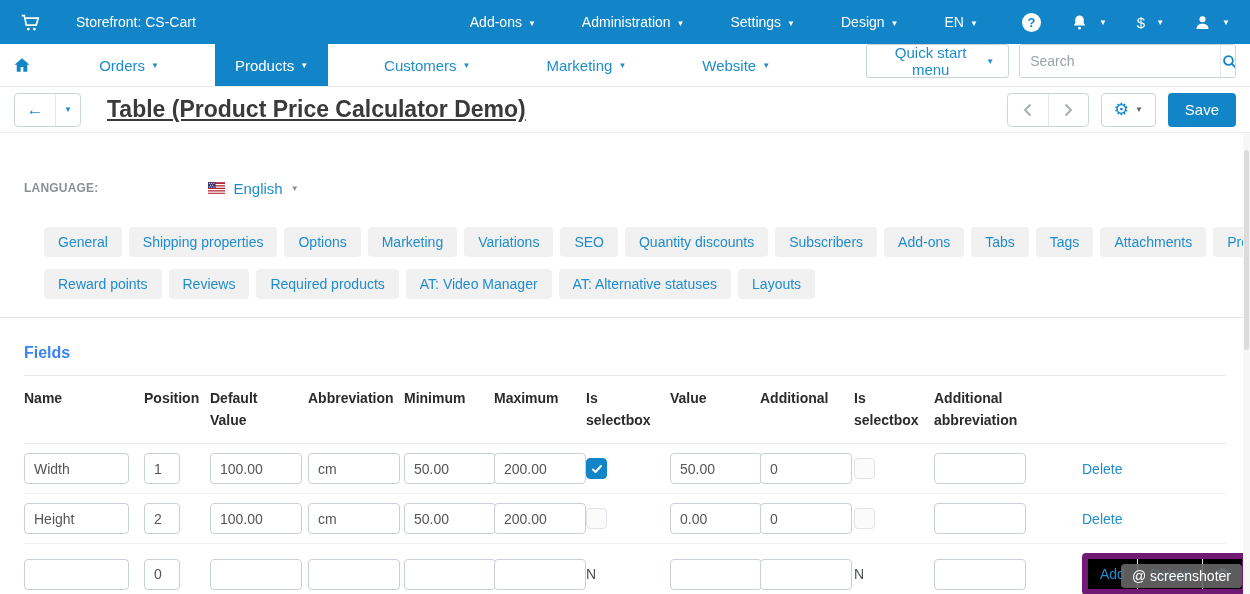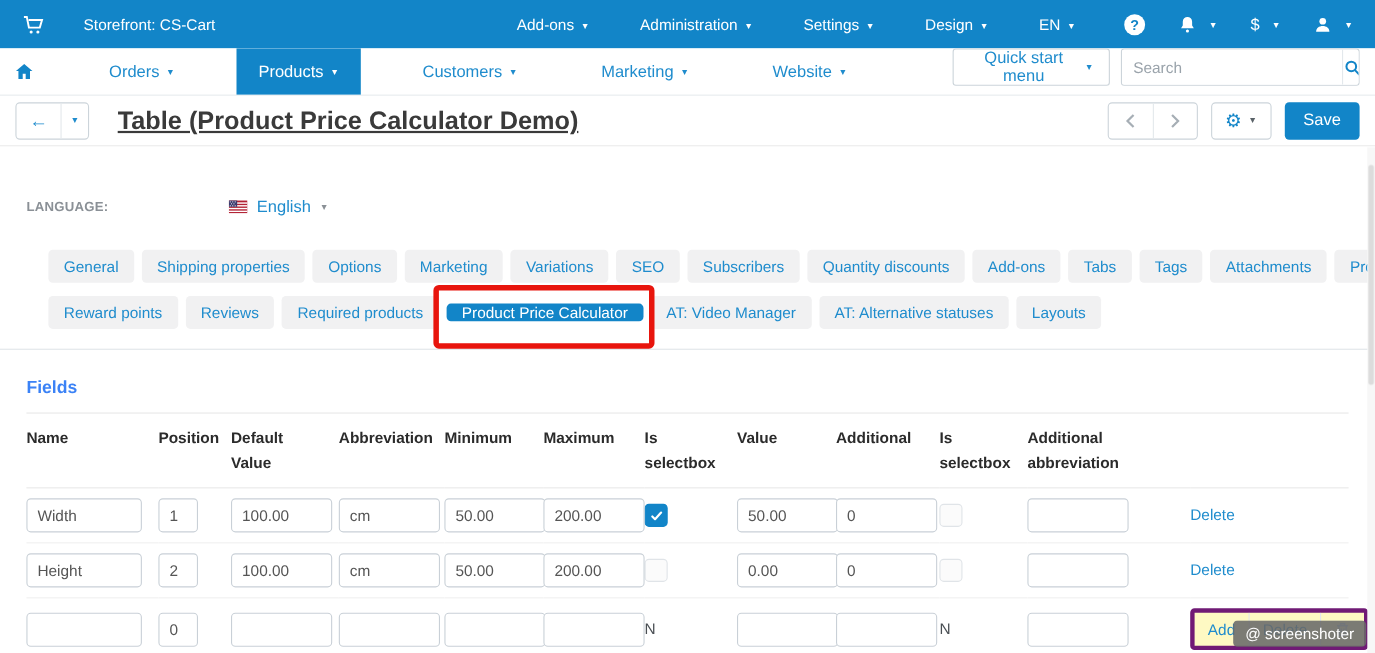--- a/index.html
+++ b/index.html
@@ -84,22 +84,22 @@
   .fields-table tr.last td { border-bottom:none; }
   .hdr-narrow { display:block; max-width:78px; }
   .inp { height:31px; border:1px solid #c9d0d7; border-radius:4px; padding:0 9px;
     font-size:14px; color:#555; font-family:inherit; background:#fff; }
   .w-name { width:105px; } .w-pos { width:36px; } .w-num { width:92px; }
   .checkbox { width:21px; height:21px; border-radius:4px; background:#fbfbfb;
     border:1px solid #e0e4e8; display:flex; align-items:center; justify-content:center; cursor:pointer; }
   .checkbox.checked { background:#1285c8; border-color:#1285c8; }
   .n-flag { font-size:14px; color:#4a4f54; }
   .link { color:#1f8ccd; font-size:14px; text-decoration:none; cursor:pointer; }
-  .btn-group { display:inline-flex; border:4px solid #701a75; border-radius:4px;
-    overflow:hidden; background:#fef9c3; }
+  .btn-group { display:inline-flex; border:6px solid #701a75; border-radius:4px;
+    overflow:hidden; background:#000000; }
   .btn-group > span { padding:7px 12px; display:flex; align-items:center; font-size:14px; cursor:pointer; }
   .btn-group > span + span { border-left:1px solid #e3e8ec; }
 
   .scrollbar-track { position:fixed; top:134px; right:0; bottom:0; width:7px; background:#f7f7f7; }
   .scrollbar-thumb { position:absolute; top:16px; left:1px; width:5px; height:200px;
     background:#dcdcdc; border-radius:3px; }
 
   .watermark { position:fixed; right:8px; bottom:6px; background:rgba(105,105,105,.88);
     color:#fff; font-size:14px; padding:4px 11px; border-radius:4px; z-index:5; }
 </style>
@@ -245,37 +245,33 @@
     </span>
   </div>
 
   <div class="tabs-row r1">
     <span class="tab">General</span>
     <span class="tab">Shipping properties</span>
     <span class="tab">Options</span>
     <span class="tab">Marketing</span>
     <span class="tab">Variations</span>
     <span class="tab">SEO</span>
+    <span class="tab">Quantity discounts</span>
     <span class="tab">Subscribers</span>
-    <span class="tab">Quantity discounts</span>
     <span class="tab">Add-ons</span>
     <span class="tab">Tabs</span>
     <span class="tab">Tags</span>
     <span class="tab">Attachments</span>
     <span class="tab">Product bundles</span>
   </div>
 
   <div class="tabs-row r2">
     <span class="tab">Reward points</span>
     <span class="tab">Reviews</span>
     <span class="tab">Required products</span>
-    <span class="tab-wrap">
-      <span class="tab active">Product Price Calculator</span>
-      <span class="red-box"></span>
-    </span>
     <span class="tab">AT: Video Manager</span>
     <span class="tab">AT: Alternative statuses</span>
     <span class="tab">Layouts</span>
   </div>
 
   <div class="tab-divider"></div>
 
   <h2 class="section-title">Fields</h2>
 
   <table class="fields-table">

